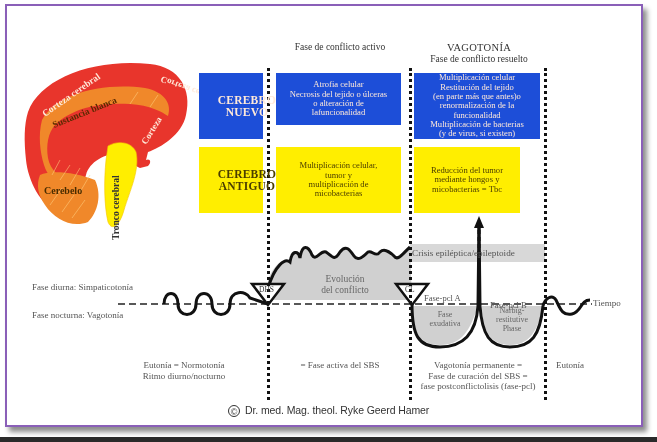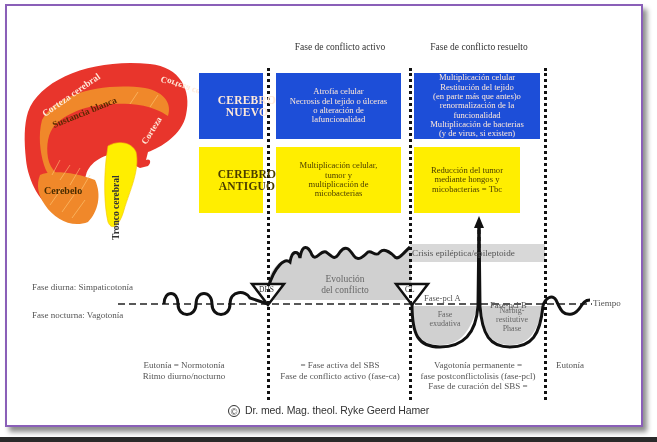--- a/index.html
+++ b/index.html
@@ -74,33 +74,34 @@
 </svg>
 
 <div class="vline" style="left:267px; top:68px; height:332px;"></div>
 <div class="vline" style="left:409px; top:68px; height:332px;"></div>
 <div class="vline" style="left:544px; top:68px; height:332px;"></div>
 
 <div class="hdr" style="left:270px; top:42px; width:140px;">
   <div class="t2">Fase de conflicto activo</div>
 </div>
 <div class="hdr" style="left:410px; top:42px; width:138px;">
+  <div class="t1">VAGOTONÍA</div>
   <div class="t2">Fase de conflicto resuelto</div>
 </div>
 
 <div class="box red label-big" style="left:199px; top:73px; width:64px; height:66px; flex-direction:column;">
   <span>CEREBRO</span>
   <span>NUEVO</span>
 </div>
 <div class="box yellow label-big" style="left:199px; top:147px; width:64px; height:66px; flex-direction:column;">
   <span>CEREBRO</span>
   <span>ANTIGUO</span>
 </div>
 
-<div class="box red label-small" style="left:276px; top:73px; width:125px; height:66px; flex-direction:column;">
+<div class="box red label-small" style="left:276px; top:73px; width:125px; height:52px; flex-direction:column;">
   <span>Atrofia celular</span>
   <span>Necrosis del tejido o úlceras</span>
   <span>o alteración de</span>
   <span>lafuncionalidad</span>
 </div>
 <div class="box red label-small" style="left:414px; top:73px; width:126px; height:66px; flex-direction:column;">
   <span>Multiplicación celular</span>
   <span>Restitución del tejido</span>
   <span>(en parte más que antes)o</span>
   <span>renormalización de la</span>
@@ -141,26 +142,25 @@
   <div>Phase</div>
 </div>
 <div class="txt" style="left:593px; top:298px; font-size:9px;">Tiempo</div>
 
 <div class="txt center" style="left:100px; top:360px; width:168px;">
   <div>Eutonía = Normotonía</div>
   <div>Ritmo diurno/nocturno</div>
 </div>
 <div class="txt center" style="left:270px; top:360px; width:140px;">
   <div>= Fase activa del SBS</div>
-  <div>Fase de conflicto activo (fase-ca)</div>
 </div>
 <div class="txt center" style="left:410px; top:360px; width:136px;">
   <div>Vagotonía permanente =</div>
+  <div>Fase de curación del SBS =</div>
   <div>fase postconflictolisis (fase-pcl)</div>
-  <div>Fase de curación del SBS =</div>
 </div>
 <div class="txt" style="left:556px; top:360px;">Eutonía</div>
 
 <div class="copyright">
   <span class="c">©</span><span>Dr. med. Mag. theol. Ryke Geerd Hamer</span>
 </div>
 
 <div class="bottom-bar"></div>
 
 </body></html>

